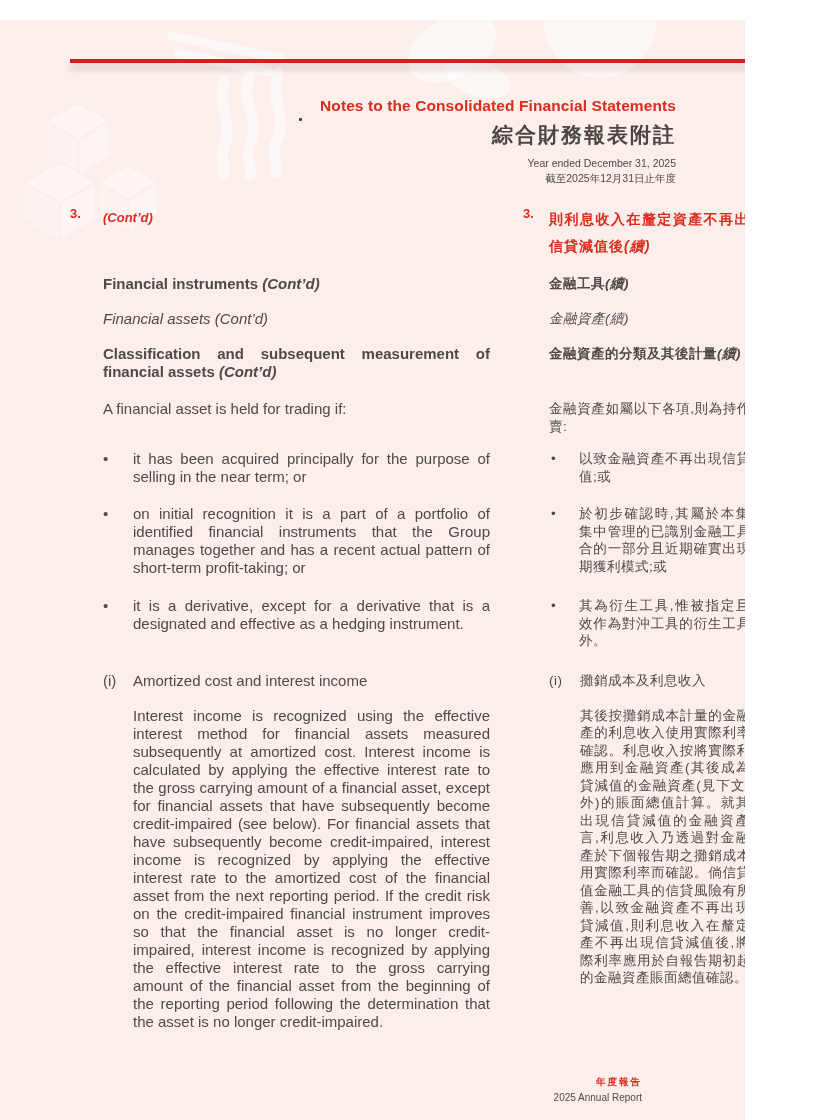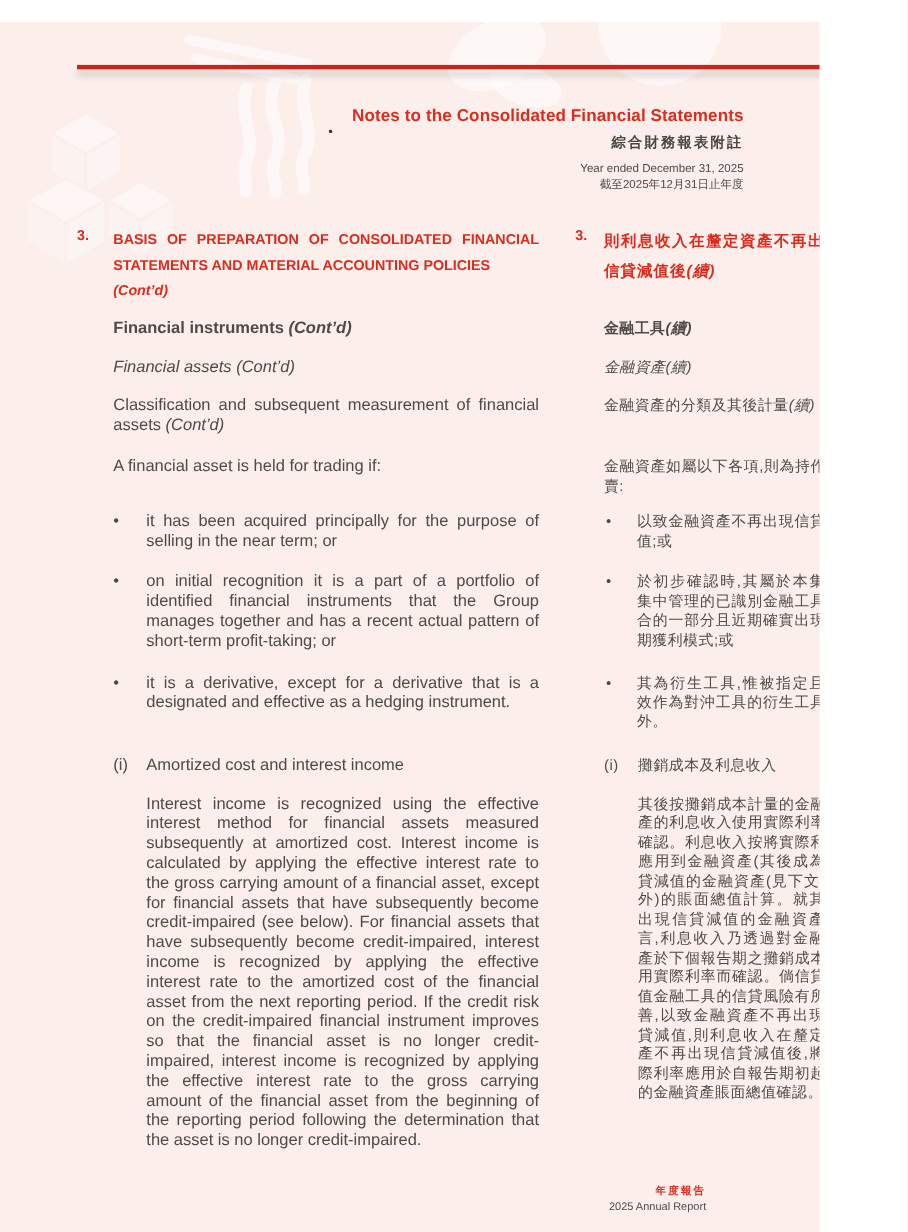--- a/index.html
+++ b/index.html
@@ -15,21 +15,21 @@
   
   .decor{position:absolute;left:0;top:0;pointer-events:none;}
   
   .rule{
     position:absolute;left:70px;top:39px;width:686px;height:3.5px;
     background:#cb2418;
     box-shadow:0 6px 6px rgba(140,110,105,0.30);
   }
   .doc-header{position:absolute;top:77px;right:69px;text-align:right;}
   .title-en{font-size:15.5px;font-weight:bold;color:#db2c1e;letter-spacing:.1px;}
-  .title-zh{font-size:13px;font-weight:bold;color:#4a4644;letter-spacing:2px;margin-top:6px;}
+  .title-zh{font-size:21px;font-weight:bold;color:#4a4644;letter-spacing:2px;margin-top:6px;}
   .period{font-size:10.5px;color:#4e4a48;line-height:15px;}
   .period-en{margin-top:7px;}
   .speck{position:absolute;left:299px;top:98px;width:2.5px;height:2.5px;border-radius:50%;background:#3a3634;}
   
   .content{position:absolute;left:70px;top:186px;width:695px;}
   .row{display:flex;align-items:flex-start;}
   .col-en{width:420px;flex:none;}
   .col-zh{width:242px;flex:none;margin-left:33px;}
   .hang{display:flex;}
   .gut-en{width:33px;flex:none;}
@@ -42,21 +42,21 @@
   .it{font-style:italic;}
   .sec-head-en{font-size:13px;line-height:23px;font-weight:bold;color:#db2c1e;text-align:justify;}
   .sec-head-zh{font-size:14px;line-height:27px;font-weight:bold;color:#db2c1e;letter-spacing:1px;text-align:justify;text-justify:inter-character;}
   .secnum{font-size:13px;font-weight:bold;color:#db2c1e;}
   
   .bl{display:flex;}
   .dot-en{width:30px;flex:none;}
   .dot-zh{width:28px;flex:none;}
   .blk-zh{padding-left:28px;display:flex;}
   
-  .m1{margin-top:15px;}.m2{margin-top:17px;}.m3{margin-top:17px;}
+  .m1{margin-top:15px;}.m2{margin-top:17px;}.m3{margin-top:17px;font-weight:bold;}
   .m4{margin-top:19px;}.m5{margin-top:15px;}.m6{margin-top:19px;}
   .m7{margin-top:20px;}.m8{margin-top:22px;}.m9{margin-top:17px;justify-content:space-between;}
   .para-en{margin-left:63px;width:357px;}
   .para-zh{margin-left:57px;width:185px;}
   
   .footer-text{position:absolute;top:1056px;right:103px;text-align:right;}
   .fr-zh{font-size:9.5px;font-weight:bold;color:#db2c1e;letter-spacing:2px;}
   .fr-en{font-size:10px;color:#4e4a48;margin-top:3px;}
   .page-badge{
     position:absolute;left:752px;top:1053px;width:38px;height:38px;border-radius:50%;
@@ -125,21 +125,20 @@
     <div class="period period-zh">截至2025年12月31日止年度</div>
   </header>
 
   <main class="content">
 
     <div class="row">
       <div class="col-en">
         <div class="hang">
           <span class="gut-en secnum">3.</span>
           <div class="txt sec-head-en">
-            <span>BASIS OF PREPARATION OF CONSOLIDATED FINANCIAL STATEMENTS AND MATERIAL ACCOUNTING POLICIES</span>
             <span class="it" style="display:block;">(Cont’d)</span>
           </div>
         </div>
       </div>
       <div class="col-zh">
         <div class="hang">
           <span class="gut-zh secnum">3.</span>
           <div class="txt sec-head-zh">
             <span>則利息收入在釐定資產不再出現信貸減值後</span><span class="it">(續)</span>
           </div>

